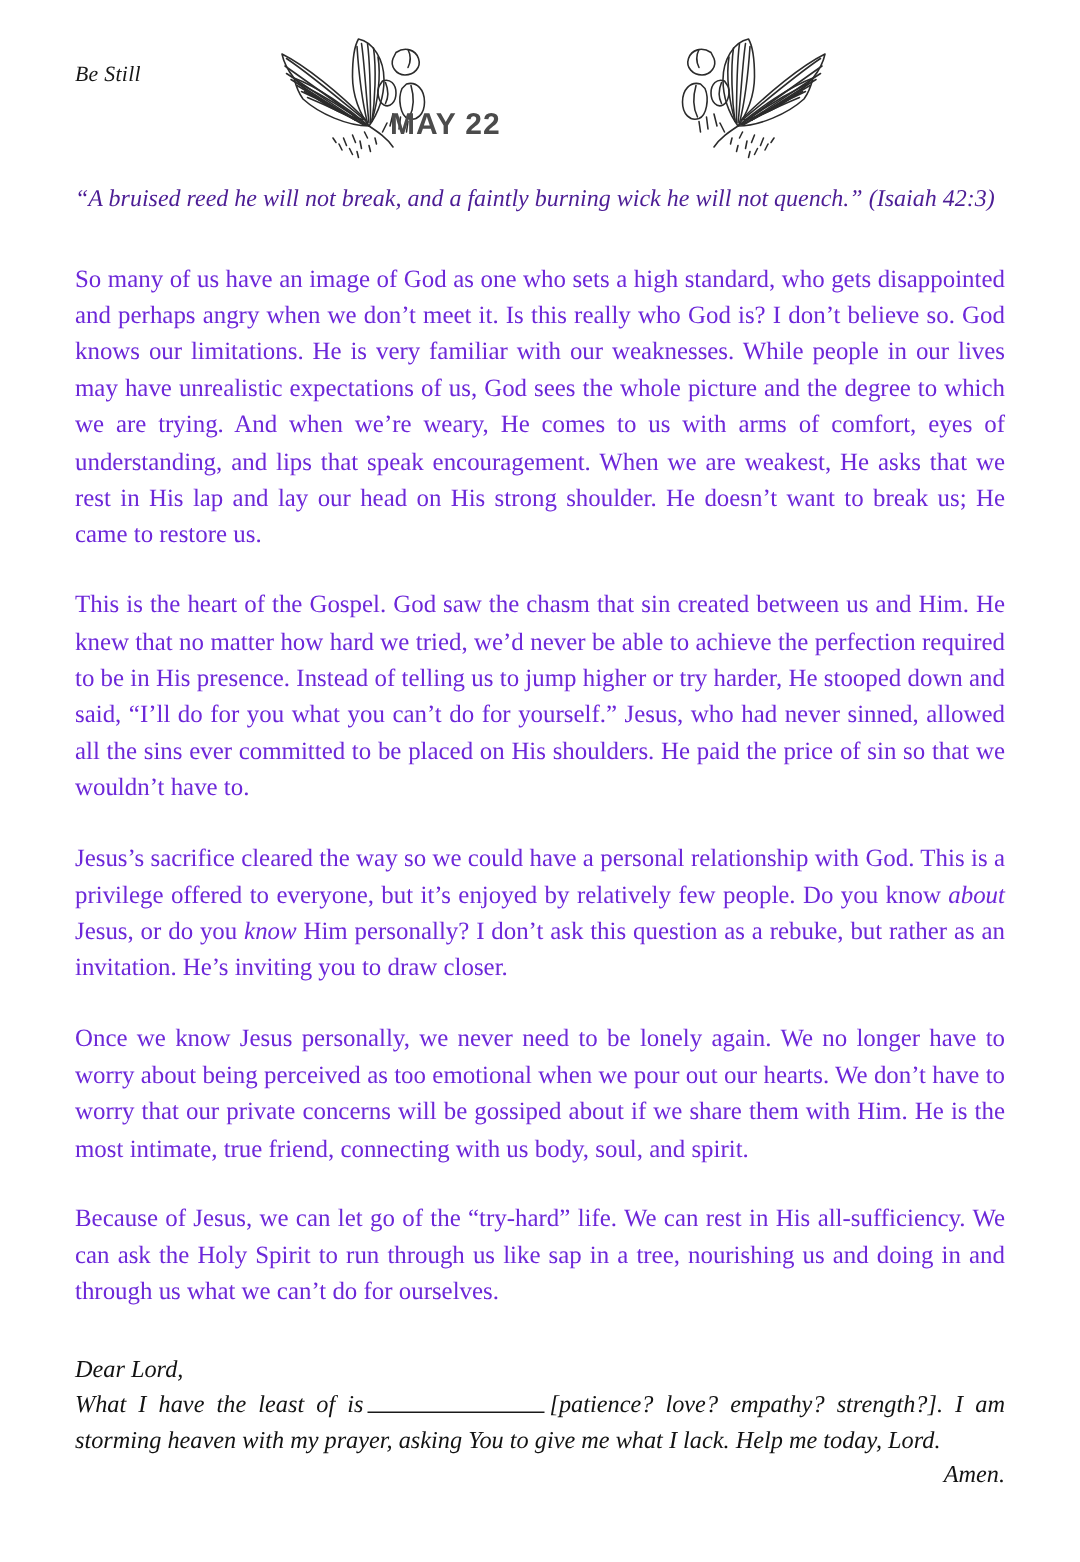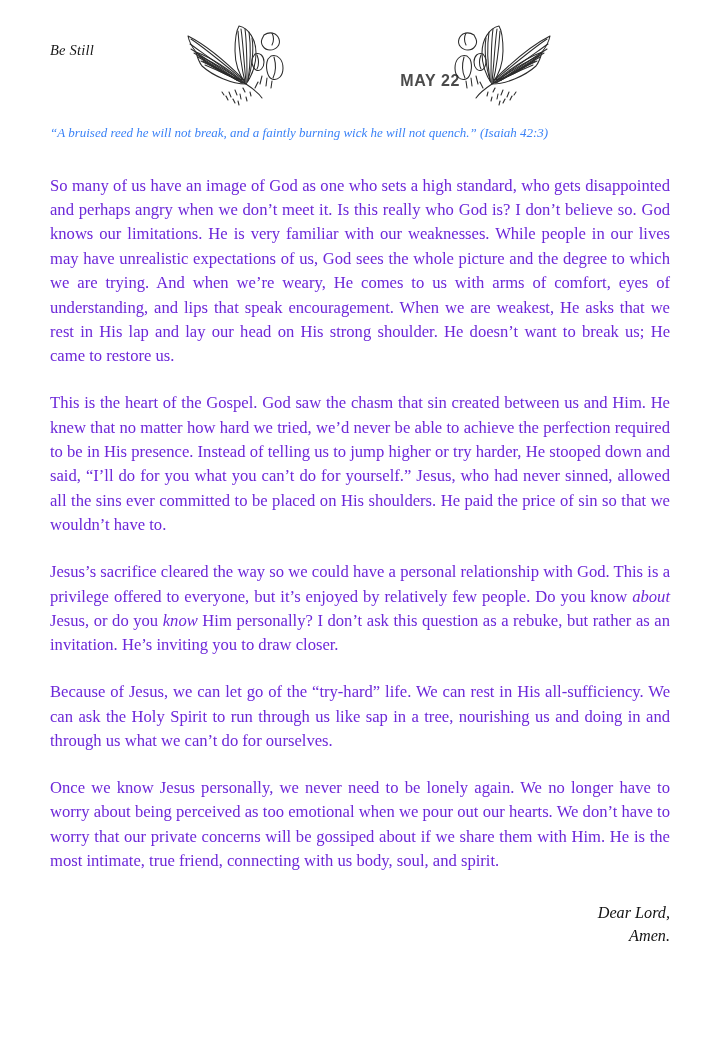--- a/index.html
+++ b/index.html
@@ -54,45 +54,45 @@
   }
   .ornament svg { display: block; width: 124px; height: 88px; }
   .ornament-left  { left: 182px; }
   .ornament-right { left: 432px; transform: scaleX(-1); }
 
   .date-badge {
     position: absolute;
     left: 260px;
     top: 50px;
     width: 200px;
-    text-align: right;
+    text-align: left;
     font-family: "Liberation Sans", "DejaVu Sans", sans-serif;
     font-weight: bold;
-    font-size: 16px;
+    font-size: 20px;
     letter-spacing: 0.6px;
     color: #4b4b4b;
     white-space: nowrap;
   }
 
   
   .content {
     position: absolute;
     left: 50px;
     top: 122px;
     width: 620px;
   }
 
   .scripture {
     font-style: italic;
-    font-size: 13px;
+    font-size: 16px;
     line-height: 21.5px;
     text-align: justify;
     text-justify: inter-word;
     margin: 0 0 30px 0;
-    color: #3b82f6;
+    color: #4c1d95;
   }
 
   p.body-par {
     font-size: 16.6px;
     line-height: 24.4px;
     text-align: justify;
     text-justify: inter-word;
     margin: 0 0 22.5px 0;
     color: #6d28d9;
   }
@@ -102,21 +102,21 @@
     margin-top: 28px;
     font-style: italic;
     font-size: 16.2px;
     line-height: 23.5px;
     text-align: justify;
     text-justify: inter-word;
     color: #131313;
   }
   .prayer .salutation {
     display: block;
-    text-align: right;
+    text-align: left;
   }
   .prayer .prayer-body { display: block; }
   .prayer .closing { display: block; text-align: right; }
 
   .blank-line {
     display: inline-block;
     width: 118px;
     border-bottom: 1.4px solid #1a1a1a;
     margin: 0 3px -1px 3px;
     vertical-align: baseline;
@@ -238,23 +238,24 @@
       <span>“A bruised reed he will not break, and a faintly burning wick he will not quench.”</span>
       <span>(Isaiah 42:3)</span>
     </div>
 
     <p class="body-par">So many of us have an image of God as one who sets a high standard, who gets disappointed and perhaps angry when we don’t meet it. Is this really who God is? I don’t believe so. God knows our limitations. He is very familiar with our weaknesses. While people in our lives may have unrealistic expectations of us, God sees the whole picture and the degree to which we are trying. And when we’re weary, He comes to us with arms of comfort, eyes of understanding, and lips that speak encouragement. When we are weakest, He asks that we rest in His lap and lay our head on His strong shoulder. He doesn’t want to break us; He came to restore us.</p>
 
     <p class="body-par">This is the heart of the Gospel. God saw the chasm that sin created between us and Him. He knew that no matter how hard we tried, we’d never be able to achieve the perfection required to be in His presence. Instead of telling us to jump higher or try harder, He stooped down and said, “I’ll do for you what you can’t do for yourself.” Jesus, who had never sinned, allowed all the sins ever committed to be placed on His shoulders. He paid the price of sin so that we wouldn’t have to.</p>
 
     <p class="body-par"><span>Jesus’s sacrifice cleared the way so we could have a personal relationship with God. This is a privilege offered to everyone, but it’s enjoyed by relatively few people. Do you know </span><em class="emph">about</em><span> Jesus, or do you </span><em class="emph">know</em><span> Him personally? I don’t ask this question as a rebuke, but rather as an invitation. He’s inviting you to draw closer.</span></p>
 
+    <p class="body-par">Once we know Jesus personally, we never need to be lonely again. We no longer have to worry about being perceived as too emotional when we pour out our hearts. We don’t have to worry that our private concerns will be gossiped about if we share them with Him. He is the most intimate, true friend, connecting with us body, soul, and spirit.</p>
+
     <p class="body-par">Because of Jesus, we can let go of the “try-hard” life. We can rest in His all-sufficiency. We can ask the Holy Spirit to run through us like sap in a tree, nourishing us and doing in and through us what we can’t do for ourselves.</p>
-
-    <p class="body-par">Once we know Jesus personally, we never need to be lonely again. We no longer have to worry about being perceived as too emotional when we pour out our hearts. We don’t have to worry that our private concerns will be gossiped about if we share them with Him. He is the most intimate, true friend, connecting with us body, soul, and spirit.</p>
 
     <div class="prayer">
       <span class="salutation">Dear Lord,</span>
+      <span class="prayer-body"><span>What I have the least of is</span><span class="blank-line"></span><span>[patience? love? empathy? strength?]. I am storming heaven with my prayer, asking You to give me what I lack. Help me today, Lord.</span></span>
       <span class="closing">Amen.</span>
     </div>
 
   </div>
 </div>
 
 </body></html>

